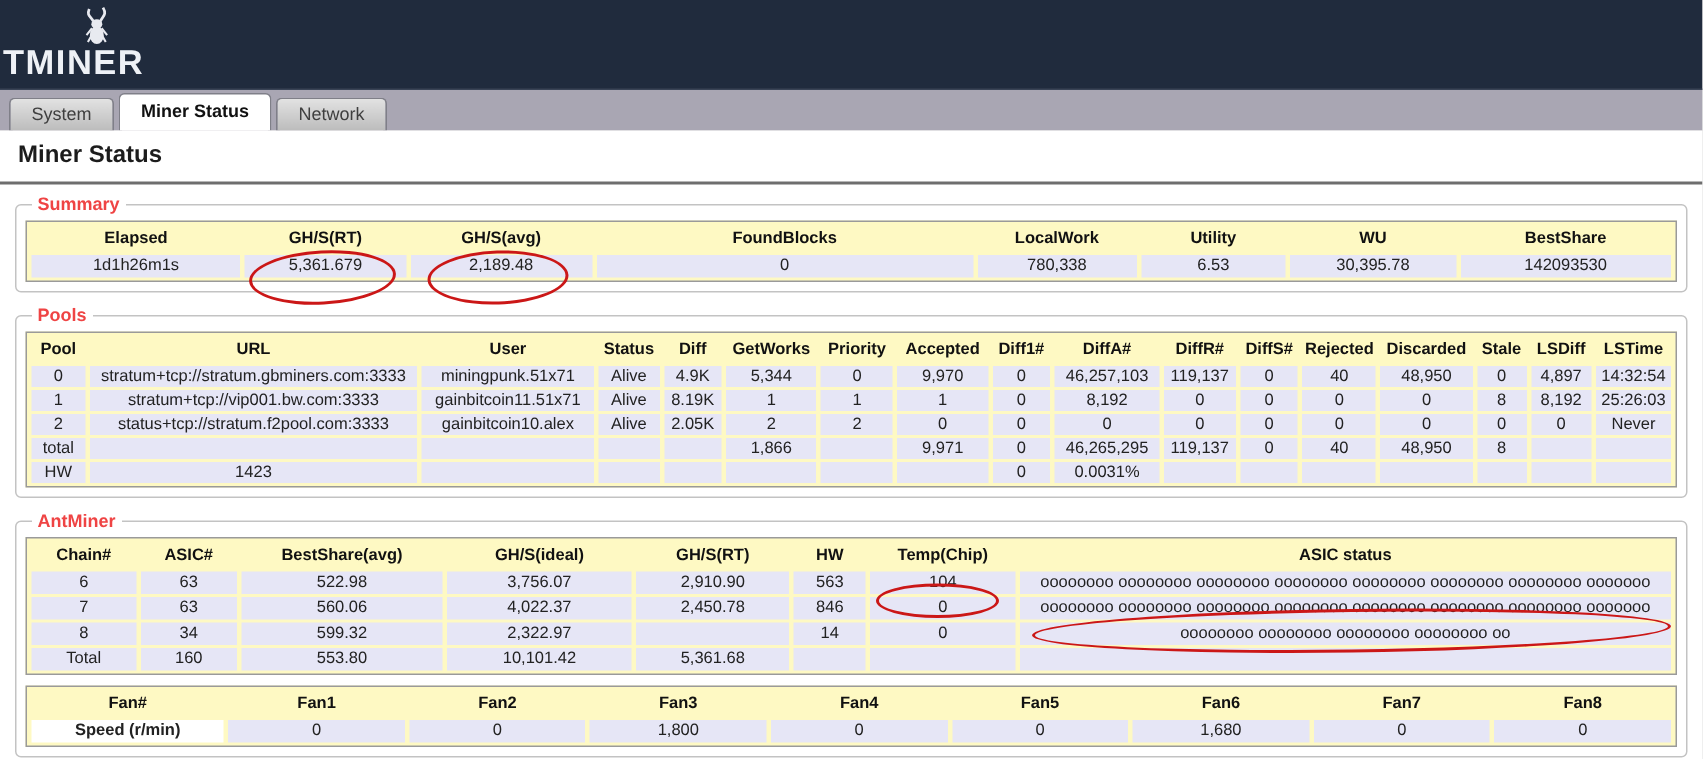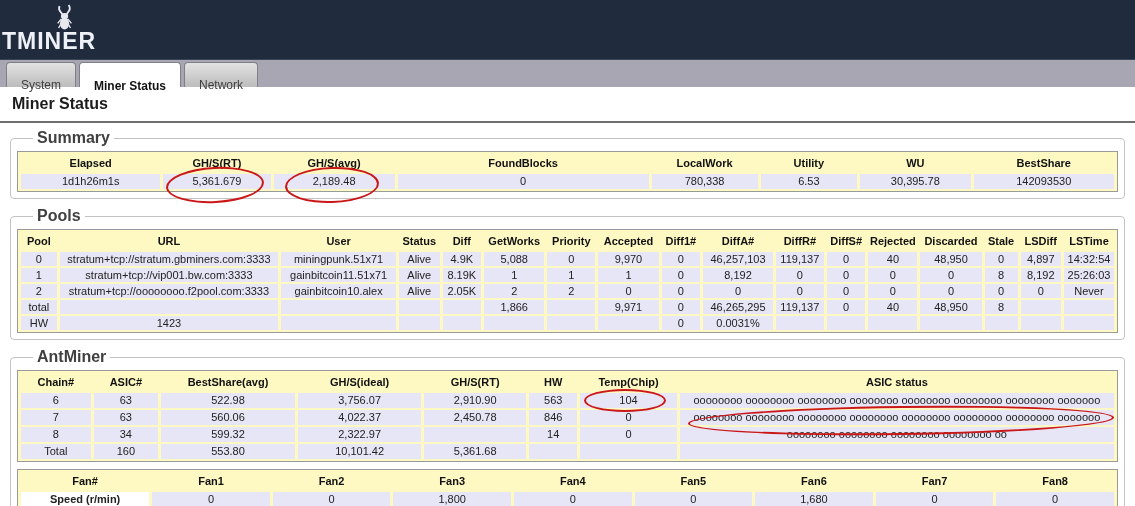--- a/index.html
+++ b/index.html
@@ -33,21 +33,21 @@
   .tabbar {
     height: 27px;
     background: #a9a6b3;
     display: flex;
     align-items: flex-end;
     padding: 0 0 0 6px;
     gap: 3px;
   }
   .tab {
     height: 22px; line-height: 20px;
-    padding: 12px 14px;
+    padding: 0 14px;
     font-size: 12px; color: #3f3f3f;
     background: linear-gradient(#e2e2e2, #bcbcbc);
     border: 1px solid #7f7f88; border-bottom: none;
     border-radius: 4px 4px 0 0;
     cursor: pointer;
     white-space: nowrap;
   }
   .tab.active {
     height: 25px; line-height: 23px;
     background: #ffffff;
@@ -58,21 +58,21 @@
   .content { background: #fff; padding: 8px 10px 4px; min-height: 415px; }
   .page-title { font-size: 16px; font-weight: bold; color: #1c1c1c; margin: 0 0 8px 2px; }
   .title-rule { border: none; border-top: 2px solid #6e6e6e; margin: 0 -10px 6px -10px; }
 
   fieldset {
     border: 1px solid #c3c3c3;
     border-radius: 4px;
     padding: 4px 6px 6px;
     margin-bottom: 8px;
   }
-  legend { font-size: 16px; font-weight: bold; color: #404040; padding: 0 4px; margin-left: 16px; }
+  legend { font-size: 12px; font-weight: bold; color: #ef4444; padding: 0 4px; margin-left: 4px; }
 
   .table-box { border: 1px solid #9a9a9a; background: #fef9c3; }
   table {
     width: 100%;
     table-layout: fixed;
     border-collapse: separate;
     border-spacing: 3px 2px;
     font-size: 11px;
   }
   th {
@@ -225,21 +225,21 @@
                 <th>LSTime</th>
               </tr>
             </thead>
             <tbody>
               <tr>
                 <td>0</td>
                 <td>stratum+tcp://stratum.gbminers.com:3333</td>
                 <td>miningpunk.51x71</td>
                 <td>Alive</td>
                 <td>4.9K</td>
-                <td>5,088</td>
+                <td>5,344</td>
                 <td>0</td>
                 <td>9,970</td>
                 <td>0</td>
                 <td>46,257,103</td>
                 <td>119,137</td>
                 <td>0</td>
                 <td>40</td>
                 <td>48,950</td>
                 <td>0</td>
                 <td>4,897</td>
@@ -259,21 +259,21 @@
                 <td>0</td>
                 <td>0</td>
                 <td>0</td>
                 <td>0</td>
                 <td>8</td>
                 <td>8,192</td>
                 <td>25:26:03</td>
               </tr>
               <tr>
                 <td>2</td>
-                <td>stratum+tcp://oooooooo.f2pool.com:3333</td>
+                <td>status+tcp://stratum.f2pool.com:3333</td>
                 <td>gainbitcoin10.alex</td>
                 <td>Alive</td>
                 <td>2.05K</td>
                 <td>2</td>
                 <td>2</td>
                 <td>0</td>
                 <td>0</td>
                 <td>0</td>
                 <td>0</td>
                 <td>0</td>

